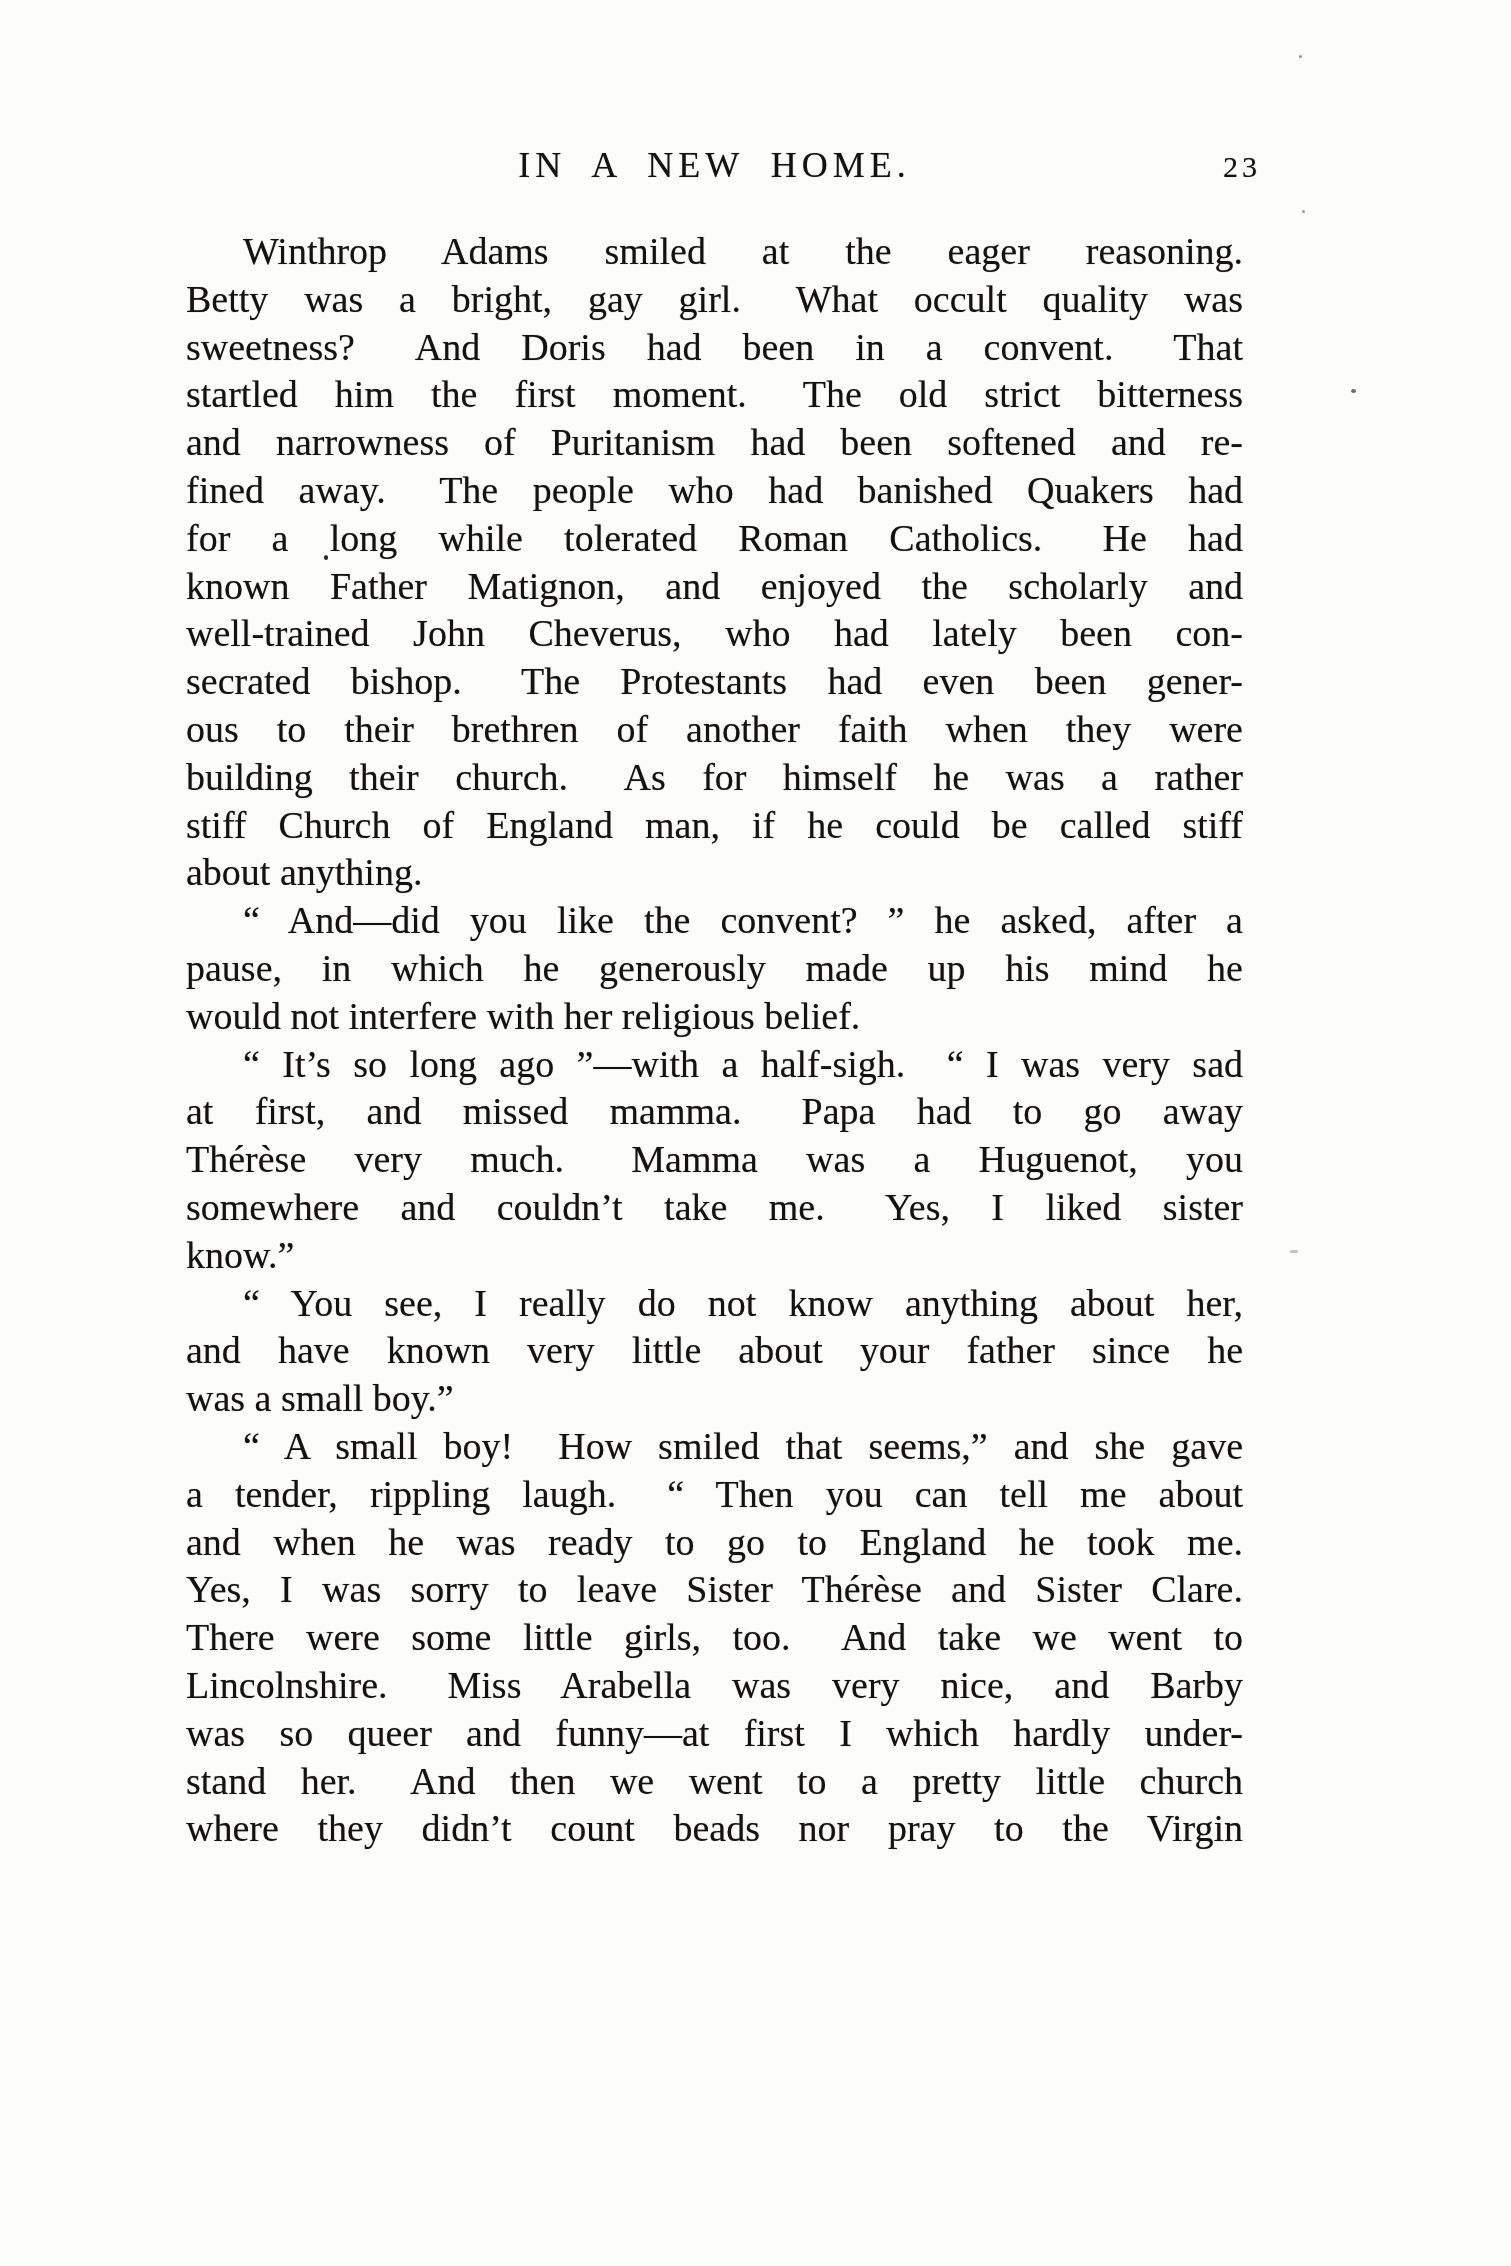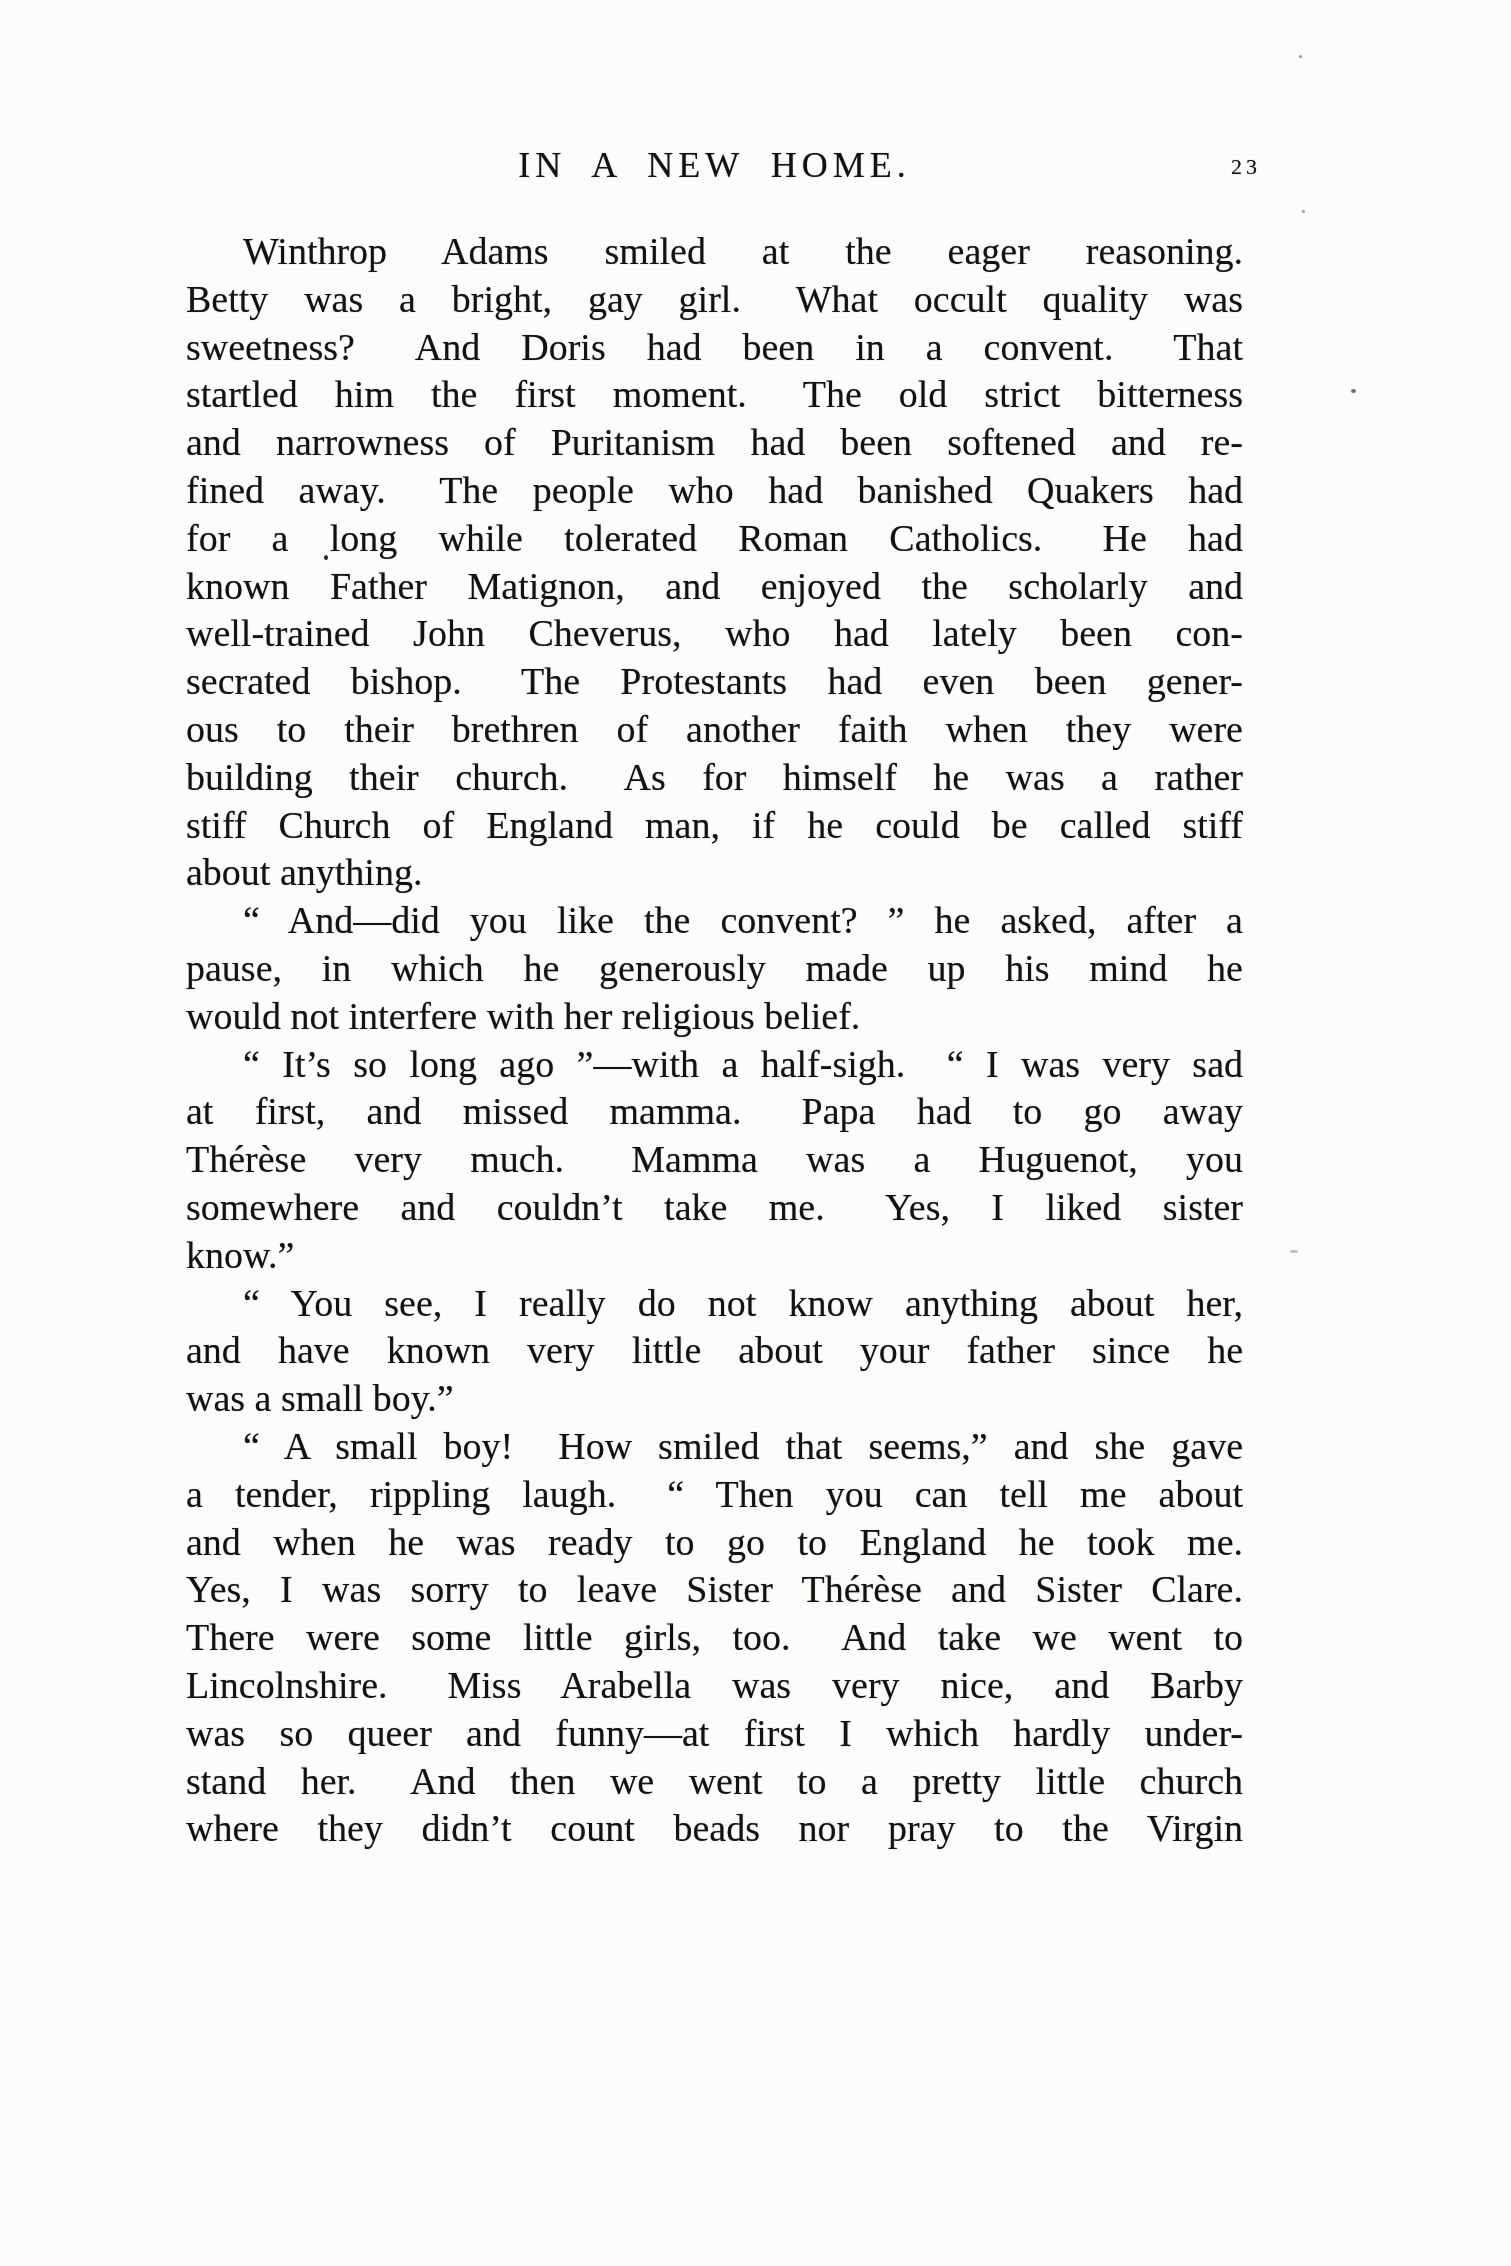--- a/index.html
+++ b/index.html
@@ -26,21 +26,21 @@
     display: block;
     text-align: center;
     font-size: 36px;
     letter-spacing: 5px;
     word-spacing: 13px;
   }
   .pagenum {
     position: absolute;
     top: 4px;
     right: -18px;
-    font-size: 22px;
+    font-size: 30px;
     letter-spacing: 4px;
     line-height: 46px;
   }
   
   .text-block {
     position: absolute;
     left: 186px;
     top: 228px;
     width: 1057px;
   }

